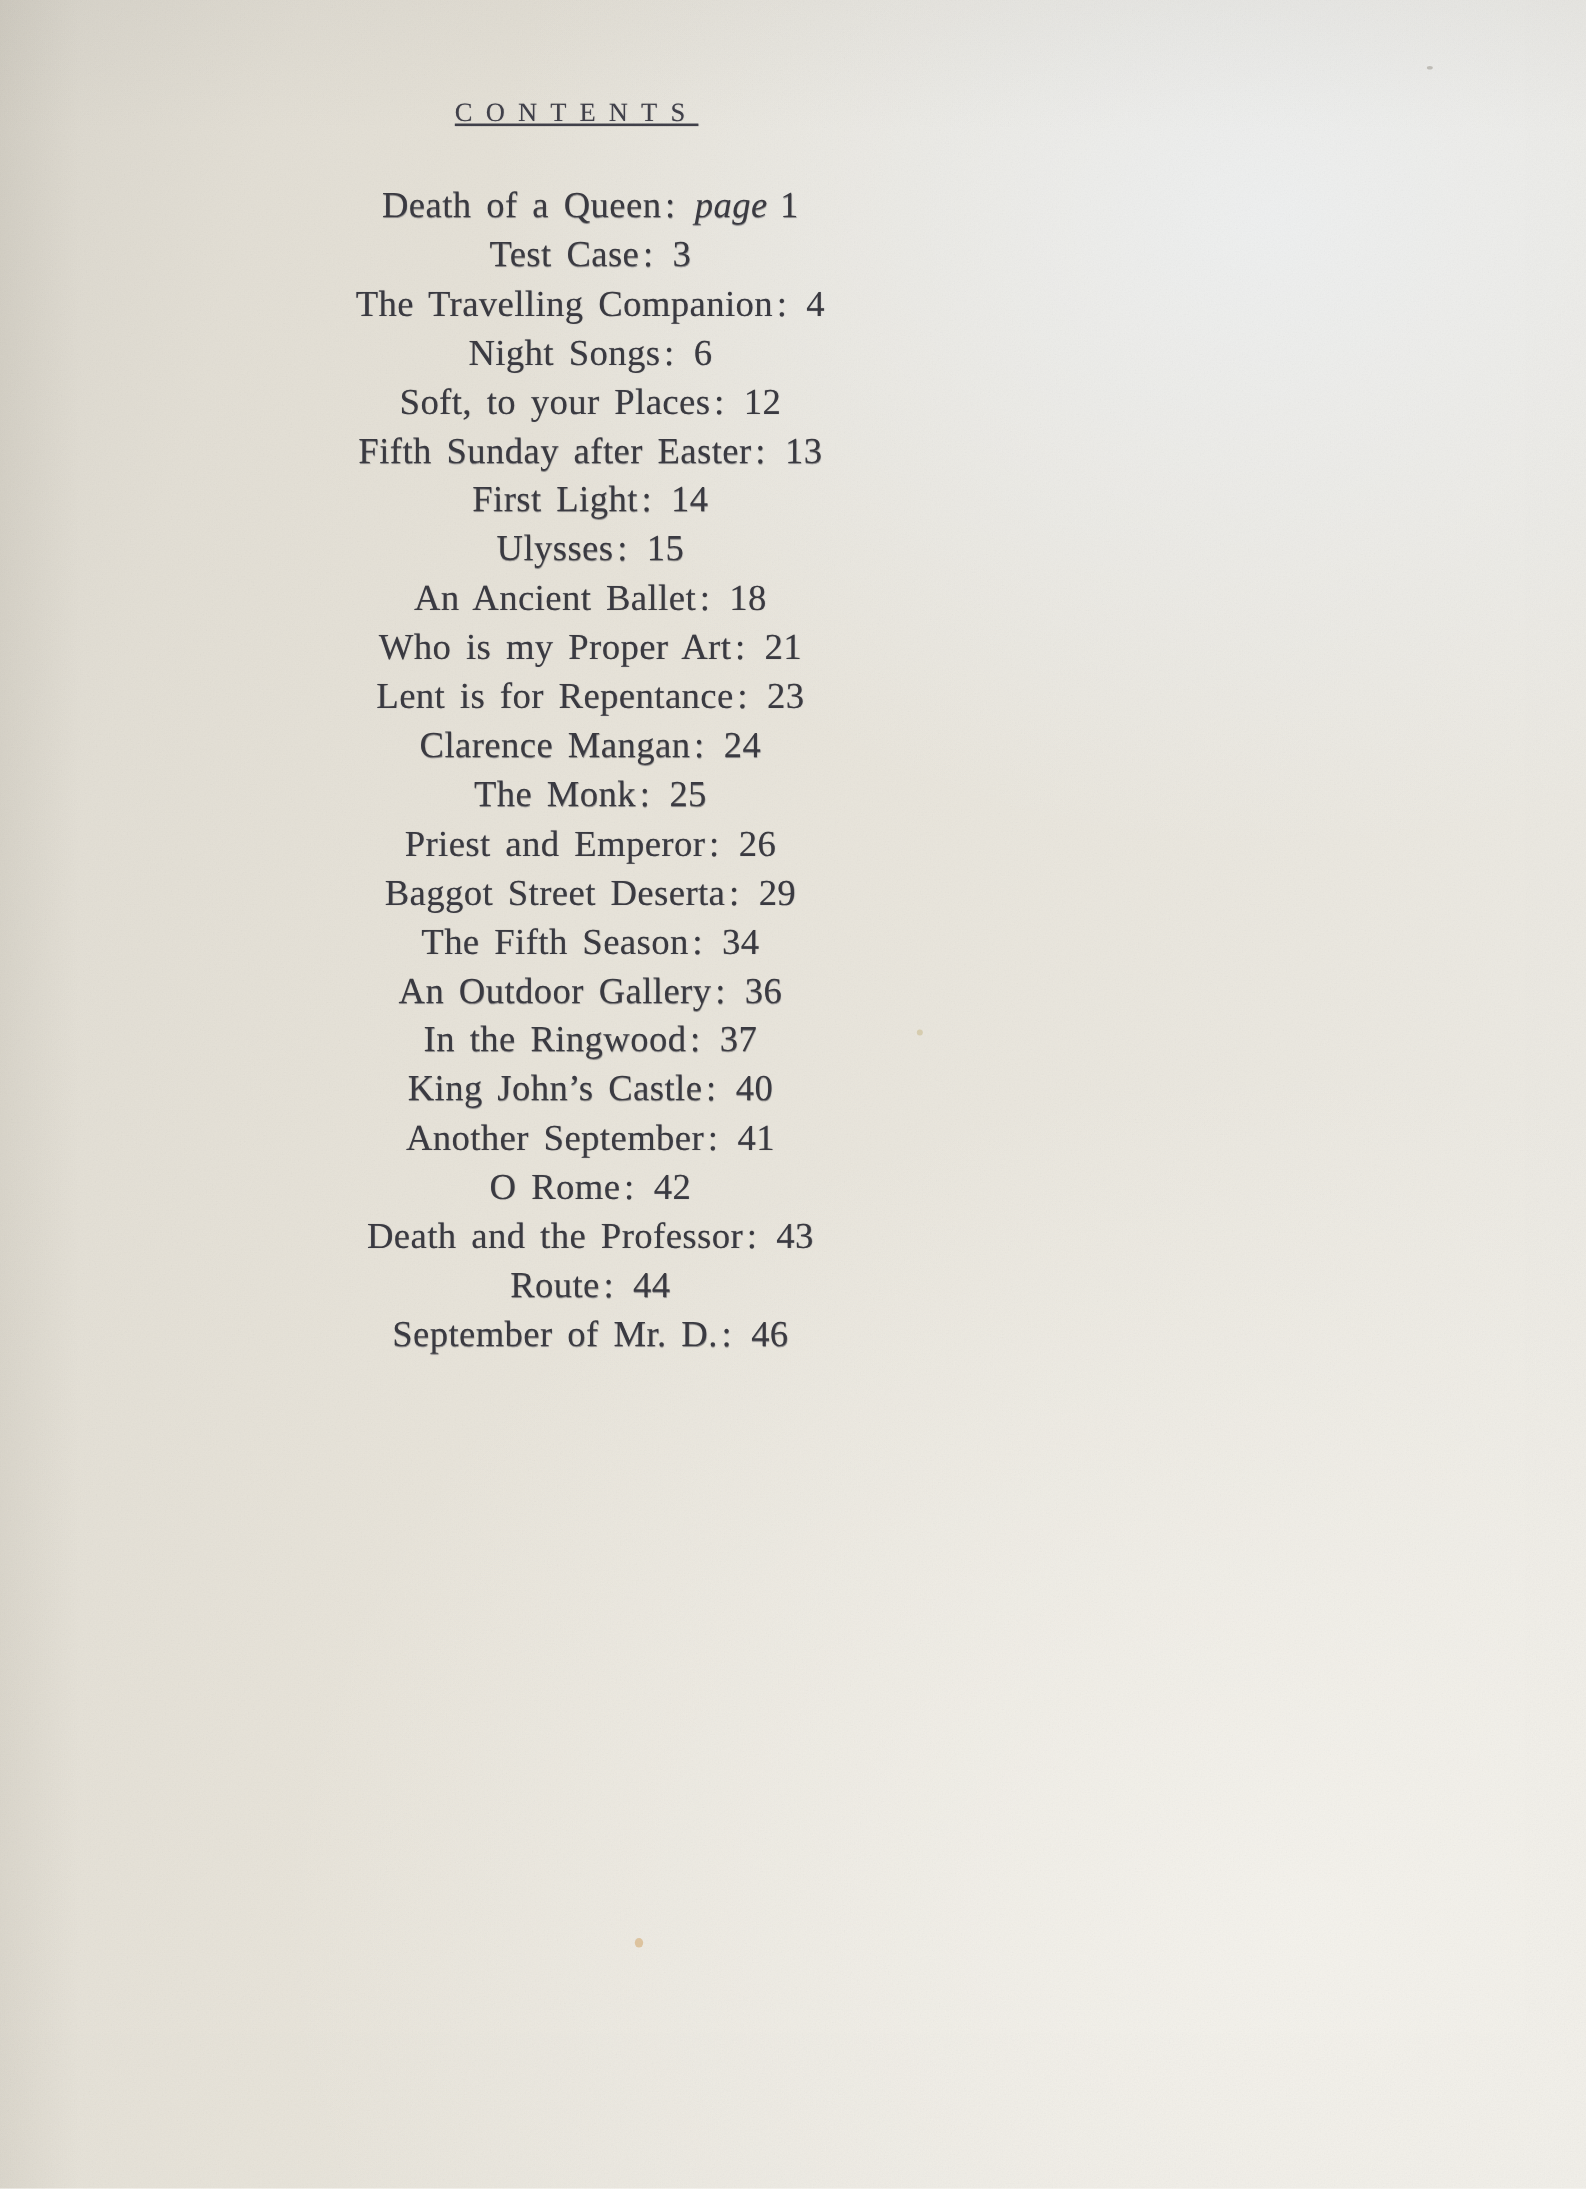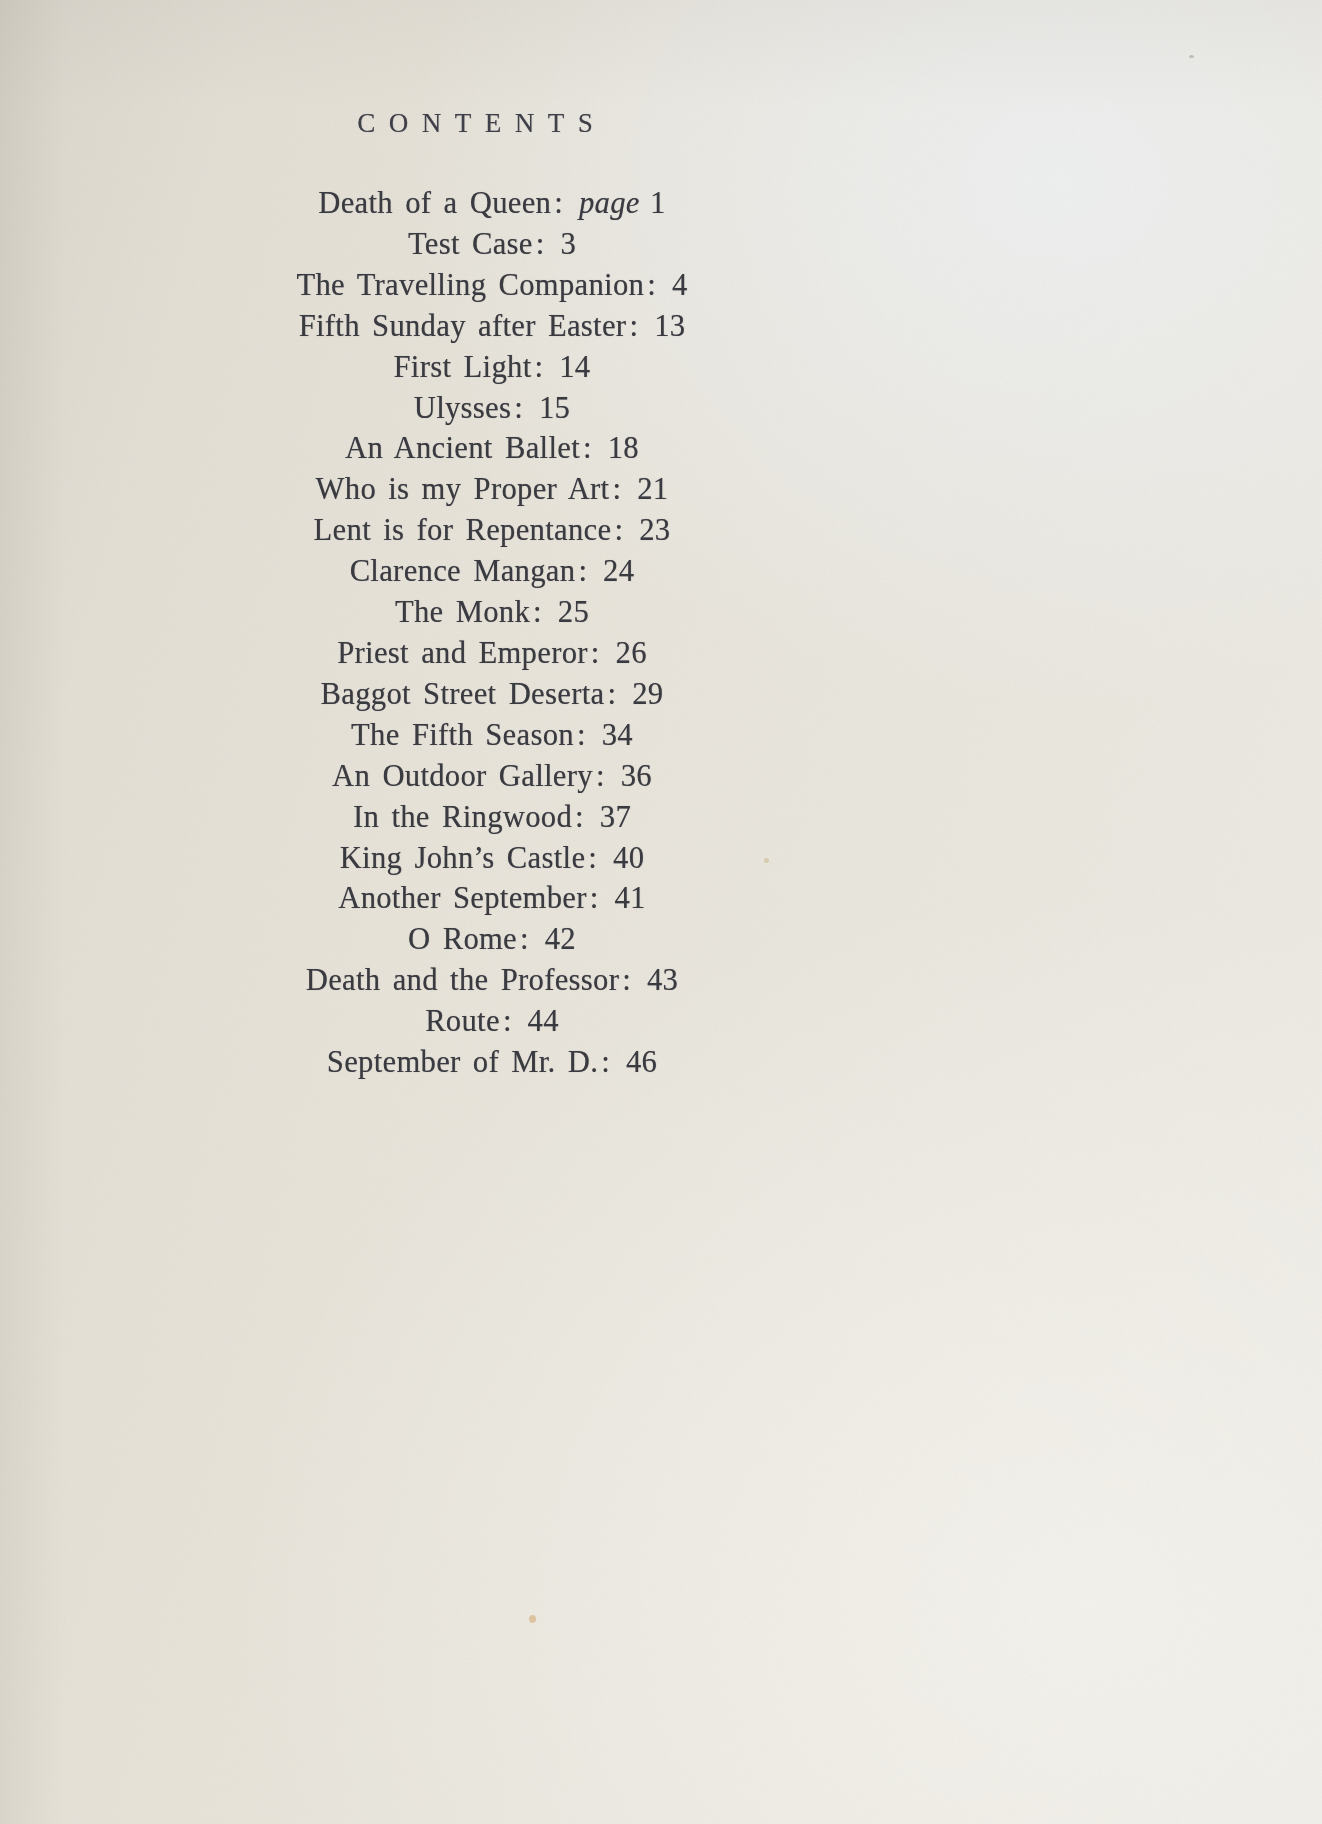--- a/index.html
+++ b/index.html
@@ -25,26 +25,27 @@
   }
   .toc {
     position: absolute;
     left: 0;
     top: 0;
     width: 950px;
     text-align: center;
     color: #3a3a41;
   }
   .heading {
-    margin-top: 108px;
-    font-size: 27px;
+    margin-top: 81px;
+    font-size: 22px;
     letter-spacing: 0.50em;
     text-indent: 0.50em;
     color: #40404a;
     text-shadow: 0.2px 0.2px 0.7px rgba(55,55,62,0.45);
+    text-decoration: underline;
   }
   .toc-list {
     margin-top: 44px;
     margin-left: 34px;
   }
   .toc-row {
     font-size: 30.5px;
     line-height: 40.9px;
     letter-spacing: 0.012em;
     word-spacing: 0.14em;
@@ -74,20 +75,22 @@
     </filter>
     <rect width="100%" height="100%" filter="url(#grain-filter)"></rect>
   </svg>
 
   <div class="toc">
     <div class="heading">CONTENTS</div>
     <div class="toc-list">
         <div class="toc-row"><span class="t">Death of a Queen</span><span class="c">:</span><span class="pl">page</span><span class="p">1</span></div>
         <div class="toc-row"><span class="t">Test Case</span><span class="c">:</span><span class="p">3</span></div>
         <div class="toc-row"><span class="t">The Travelling Companion</span><span class="c">:</span><span class="p">4</span></div>
+        <div class="toc-row"><span class="t">Night Songs</span><span class="c">:</span><span class="p">6</span></div>
+        <div class="toc-row"><span class="t">Soft, to your Places</span><span class="c">:</span><span class="p">12</span></div>
         <div class="toc-row"><span class="t">Fifth Sunday after Easter</span><span class="c">:</span><span class="p">13</span></div>
         <div class="toc-row"><span class="t">First Light</span><span class="c">:</span><span class="p">14</span></div>
         <div class="toc-row"><span class="t">Ulysses</span><span class="c">:</span><span class="p">15</span></div>
         <div class="toc-row"><span class="t">An Ancient Ballet</span><span class="c">:</span><span class="p">18</span></div>
         <div class="toc-row"><span class="t">Who is my Proper Art</span><span class="c">:</span><span class="p">21</span></div>
         <div class="toc-row"><span class="t">Lent is for Repentance</span><span class="c">:</span><span class="p">23</span></div>
         <div class="toc-row"><span class="t">Clarence Mangan</span><span class="c">:</span><span class="p">24</span></div>
         <div class="toc-row"><span class="t">The Monk</span><span class="c">:</span><span class="p">25</span></div>
         <div class="toc-row"><span class="t">Priest and Emperor</span><span class="c">:</span><span class="p">26</span></div>
         <div class="toc-row"><span class="t">Baggot Street Deserta</span><span class="c">:</span><span class="p">29</span></div>

